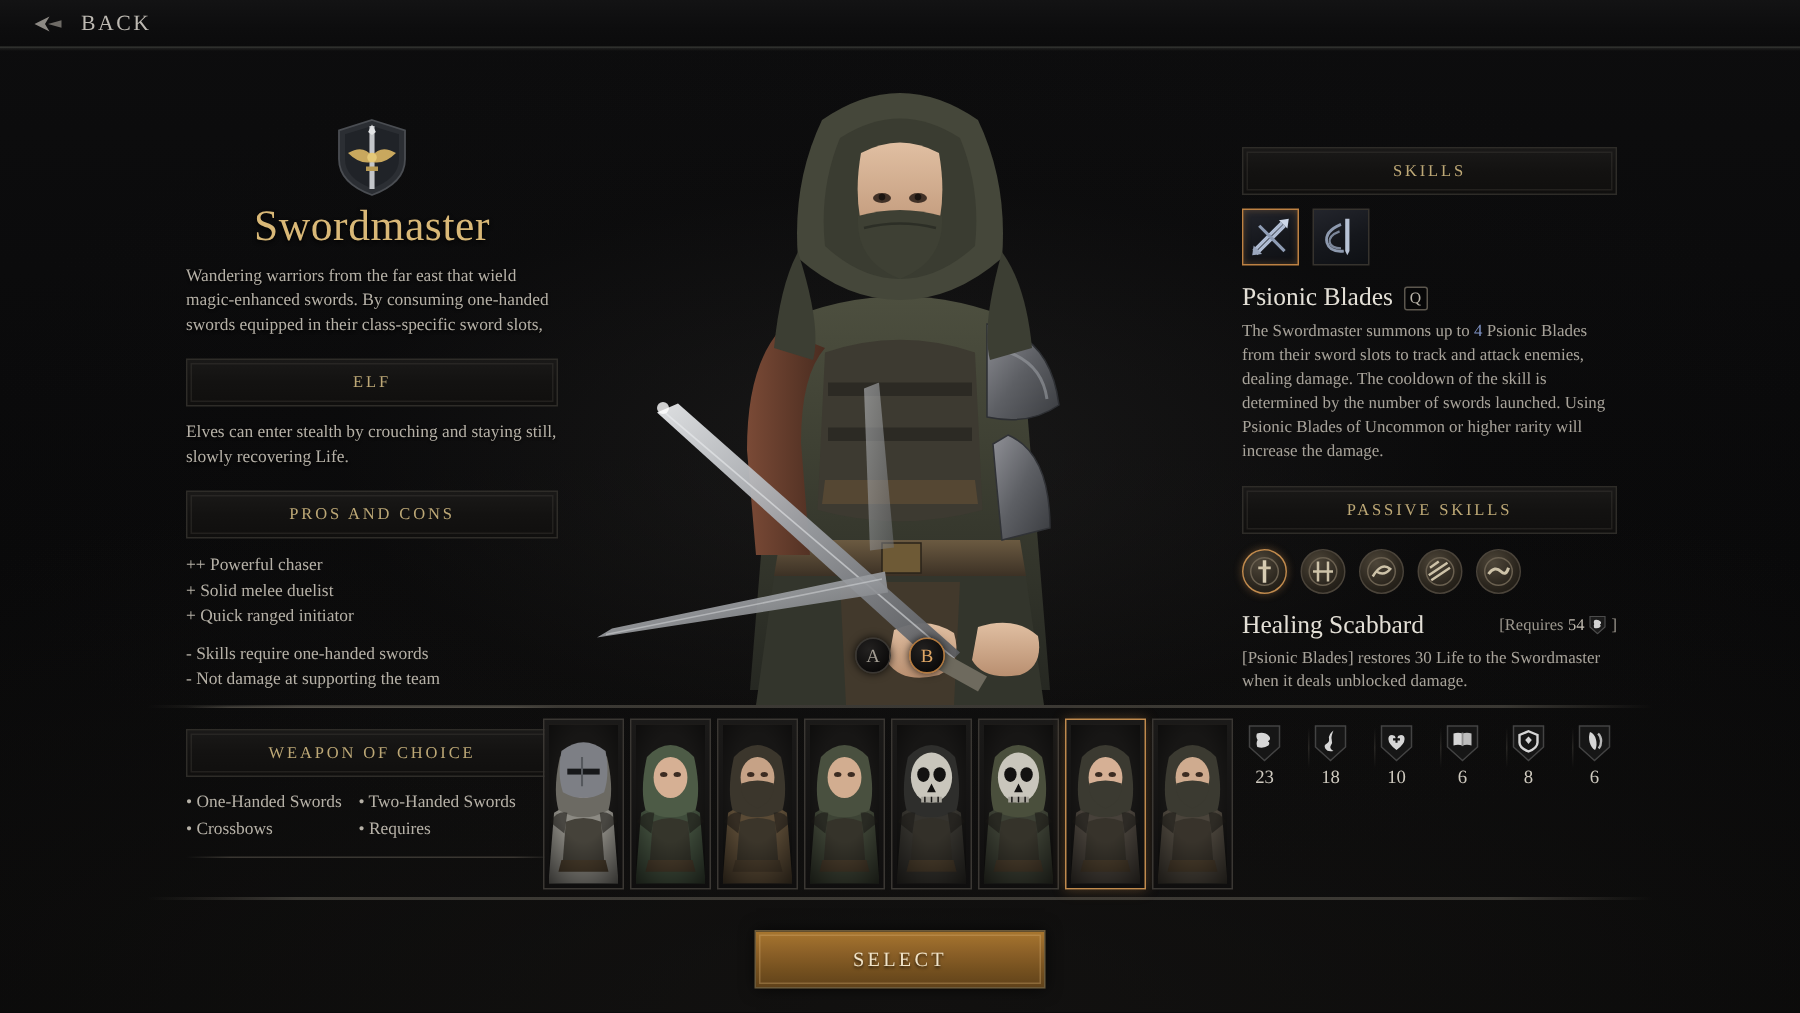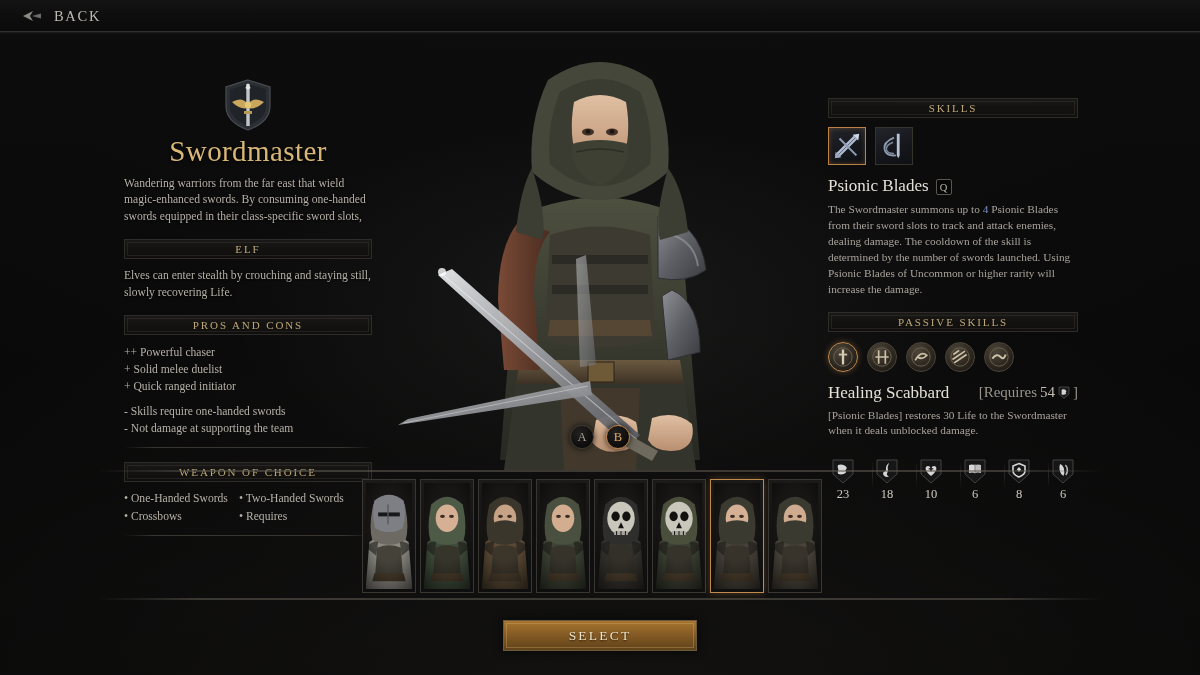--- a/index.html
+++ b/index.html
@@ -60,21 +60,21 @@
     letter-spacing: .4px; margin-bottom: 8px; line-height: 1.1;
     text-shadow: 0 1px 3px rgba(0,0,0,.9);
   }
 
   .body-text {
     font-size: 11.6px; line-height: 1.42; color: #b6b1a7;
     text-shadow: 0 1px 2px rgba(0,0,0,.8);
   }
 
   .section-bar {
-    position: relative; height: 20px; margin: 14px 0 9px;
+    position: relative; height: 32px; margin: 14px 0 9px;
     background: linear-gradient(180deg, #1a1918 0%, #131211 50%, #100f0e 100%);
     border: 1px solid #2e2c28;
     display: flex; align-items: center; justify-content: center;
   }
   .section-bar:before{
     content:""; position:absolute; inset:2px; border:1px solid rgba(70,66,60,.35); pointer-events:none;
   }
   .section-bar span {
     font-size: 11px; letter-spacing: 1.9px; color: #bda876; text-transform: uppercase;
   }
@@ -138,21 +138,21 @@
   .passive-icon {
     width: 30px; height: 30px; border-radius: 50%;
     background: radial-gradient(circle at 38% 30%, #4e4639 0%, #2a251d 60%, #181510 100%);
     border: 1px solid #4b443a; position: relative; cursor: pointer;
   }
   .passive-icon.sel { border-color: #c08a4d; box-shadow: 0 0 6px rgba(192,138,77,.4); }
   .passive-icon svg { position:absolute; inset:4px; width:calc(100% - 8px); height:calc(100% - 8px); }
 
   .passive-head { display:flex; align-items:center; justify-content:space-between; margin: 11px 0 5px; }
   .passive-name { font-size: 17px; color: #e4e0d7; }
-  .passive-req { font-size: 15px; color: #9a958c; display:flex; align-items:center; gap:3px;}
+  .passive-req { font-size: 11px; color: #9a958c; display:flex; align-items:center; gap:3px;}
   .passive-req .num { color:#c3bdb2; }
   .req-icon { width: 12px; height: 13px; display:inline-block; vertical-align:-2px; }
   .passive-desc { font-size: 11.3px; line-height: 1.41; color: #a8a39a; }
 
   
   .stats-row { display: flex; margin-top: 20px; gap: 14px; }
   .stat {
     width: 41.6px; text-align: center; position: relative;
   }
   .stat + .stat:before {
@@ -181,21 +181,21 @@
   }
   .portrait.sel { border-color: #c08a4d; box-shadow: 0 0 8px rgba(192,138,77,.35); }
   .portrait .inner {
     width: 100%; height: 100%; overflow: hidden; position: relative;
     background: linear-gradient(180deg, #24221f 0%, #151413 55%, #0c0b0b 100%);
   }
   .portrait svg { position: absolute; inset: 0; width: 100%; height: 100%; }
 
   
   #selectbtn {
-    position: absolute; left: 503px; top: 620px; width: 194px; height: 31px;
+    position: absolute; left: 503px; top: 620px; width: 194px; height: 39px;
     border: 1px solid #6b5a3b;
     background: linear-gradient(180deg, #a8762f 0%, #8a5f27 40%, #74501f 70%, #60421a 100%);
     display: flex; align-items: center; justify-content: center;
     cursor: pointer; box-shadow: 0 0 10px rgba(0,0,0,.7);
   }
   #selectbtn:before{
     content:""; position:absolute; inset:2px; border:1px solid rgba(214,176,114,.35); pointer-events:none;
   }
   #selectbtn span {
     font-size: 13.5px; letter-spacing: 2.2px; color: #f0e3c8;

